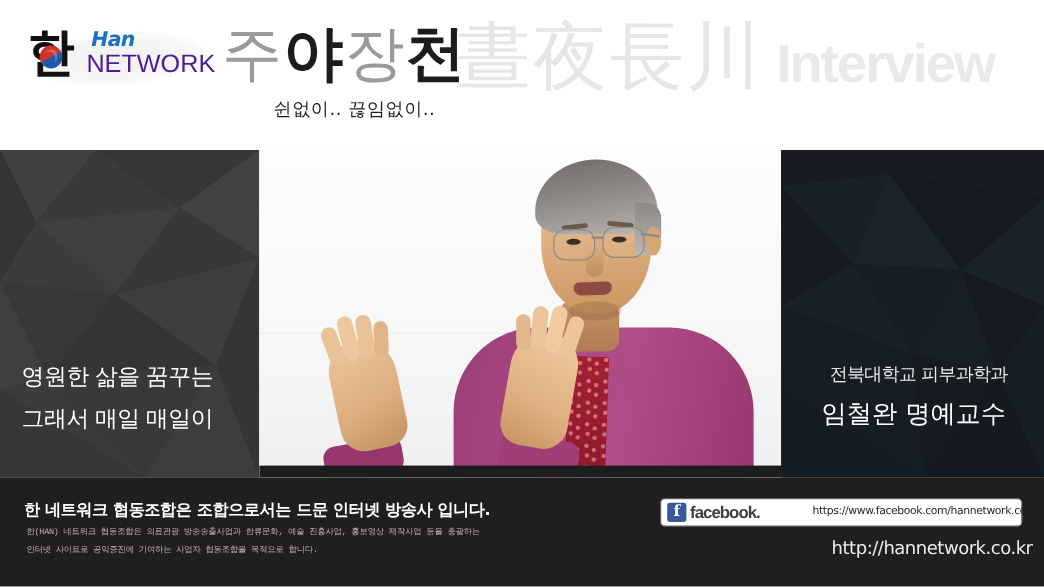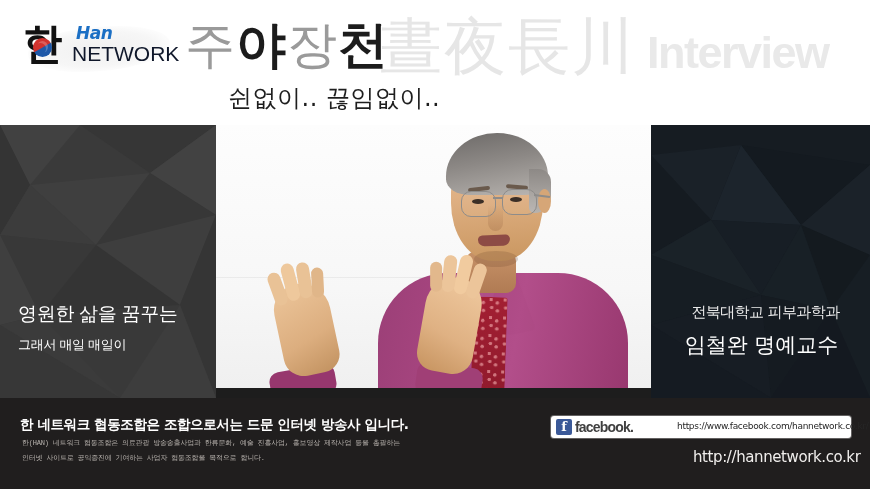--- a/index.html
+++ b/index.html
@@ -78,21 +78,21 @@
     font-weight: bold;
     color: #1b6fc4;
     letter-spacing: -0.5px;
   }
   .logo-network-word {
     position: absolute;
     left: 50px; top: 20px;
     font-family: "Liberation Sans", sans-serif;
     font-size: 21px;
     font-weight: 400;
-    color: #0f172a;
+    color: #4c1d95;
     letter-spacing: 0px;
   }
 
   
   #title-area {
     position: absolute;
     left: 185px; top: 10px;
     width: 685px; height: 80px;
   }
   .title-hanja {
@@ -126,21 +126,21 @@
     line-height: 64px;
     letter-spacing: 1px;
   }
   .title-kor .seg-light { color: #9a9a9a; font-weight: normal; }
   .title-kor .seg-dark  { color: #1c1c1c; font-weight: bold; }
 
   #subtitle {
     position: absolute;
     left: 228px; top: 82px;
     font-family: "DejaVu Sans", sans-serif;
-    font-size: 24px;
+    font-size: 15px;
     color: #1e1e1e;
     letter-spacing: 0.5px;
     white-space: nowrap;
   }
 
   
   #band {
     position: absolute;
     left: 0; top: 125px;
     width: 870px; height: 273px;
@@ -157,21 +157,21 @@
     overflow: hidden;
   }
   .lead-line {
     position: absolute;
     color: #ffffff;
     font-family: Liberation Sans, sans-serif;
     white-space: nowrap;
     letter-spacing: -0.3px;
   }
   #lead1 { left: 18px; top: 176px; font-size: 19px; }
-  #lead2 { left: 18px; top: 211px; font-size: 13px; }
+  #lead2 { left: 18px; top: 211px; font-size: 19px; }
 
   
   #photo {
     position: absolute;
     left: 216px; top: 0;
     width: 435px; height: 273px;
     background: #fbfbfb;
     overflow: hidden;
   }
   #photo .bg-wall {

